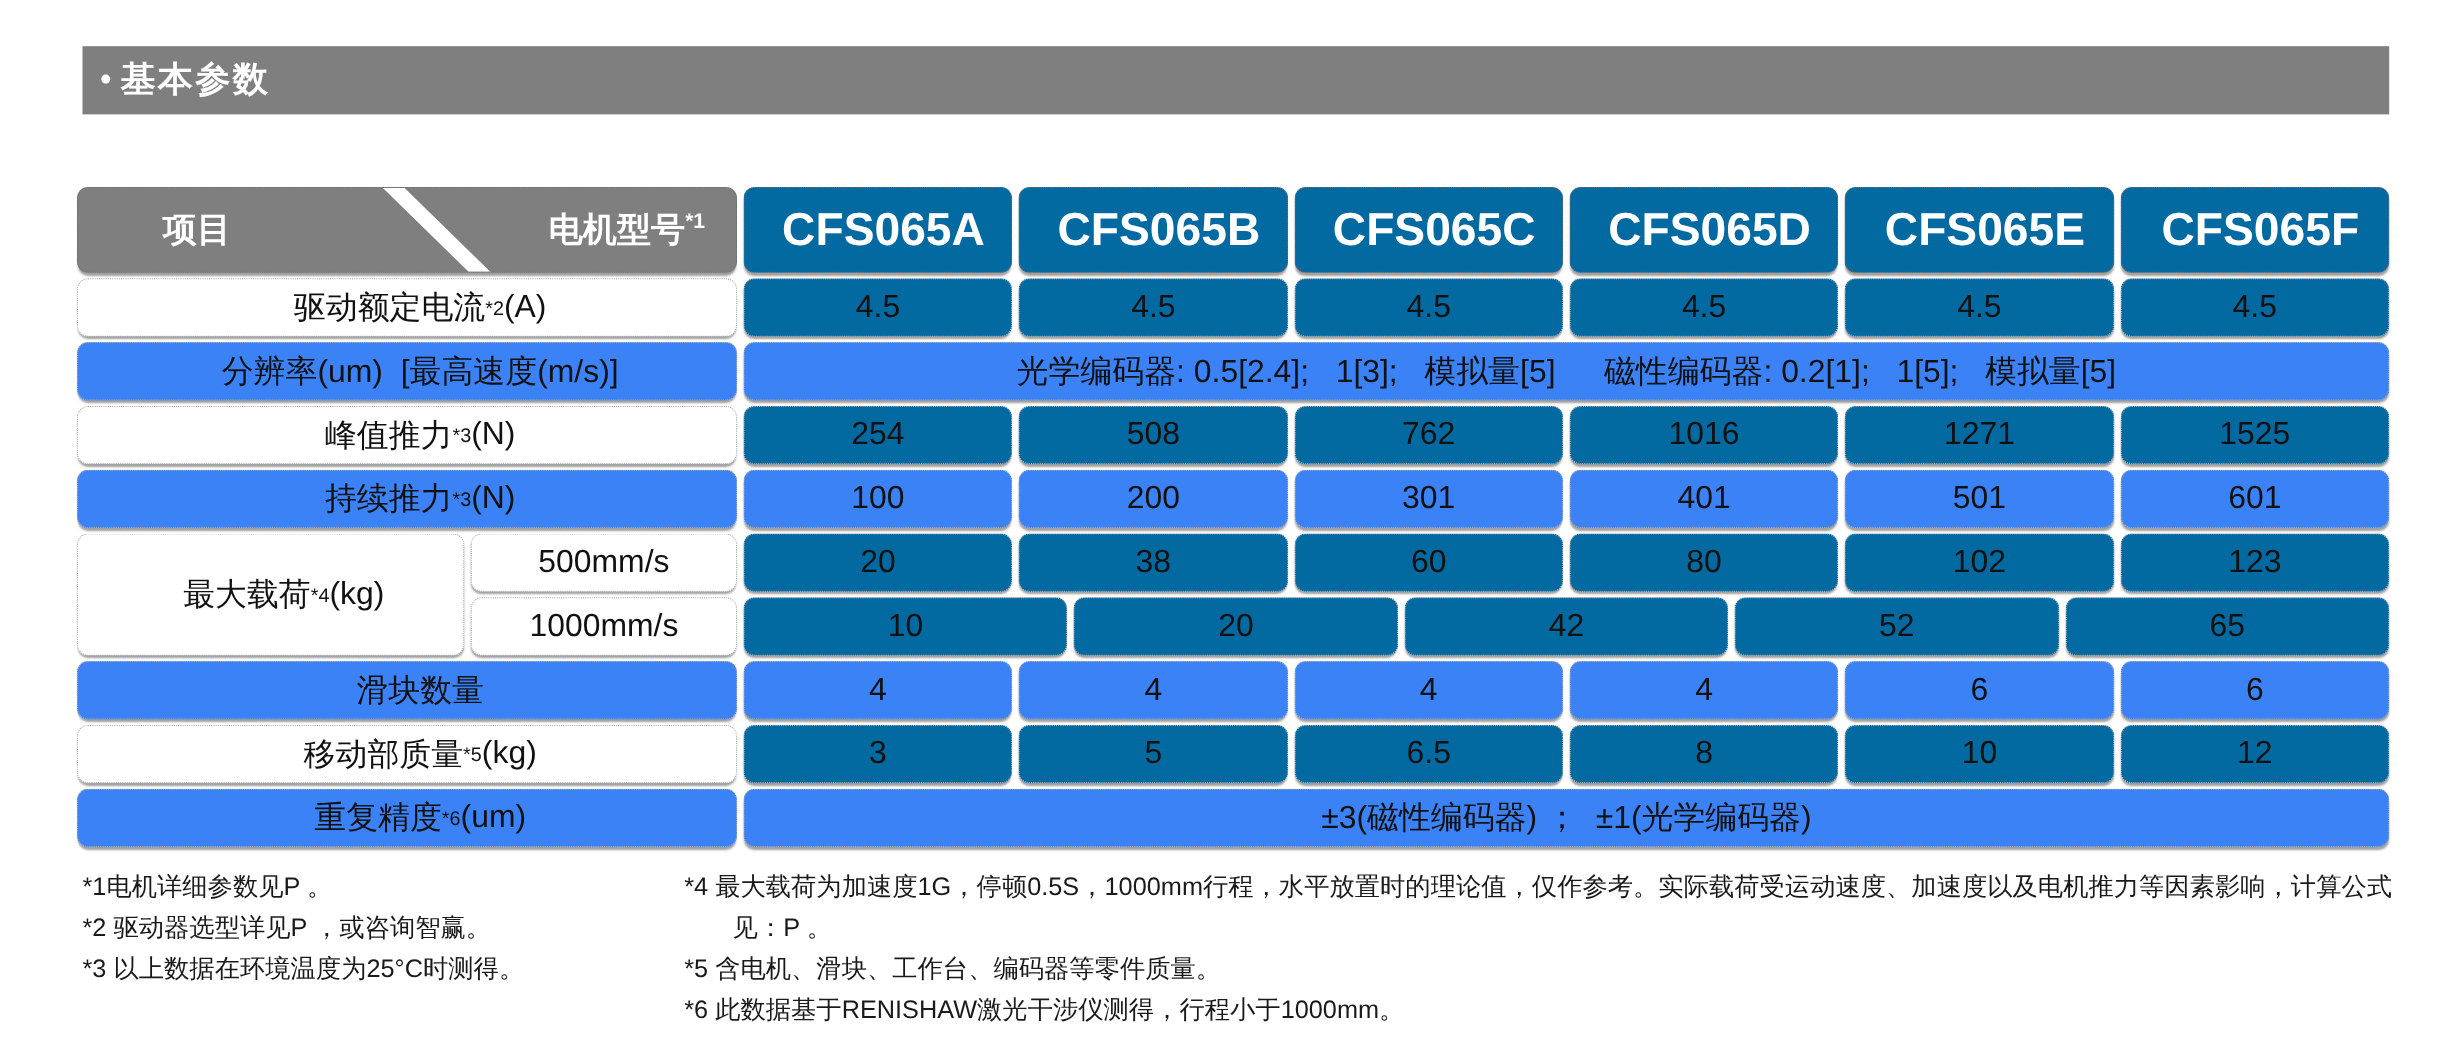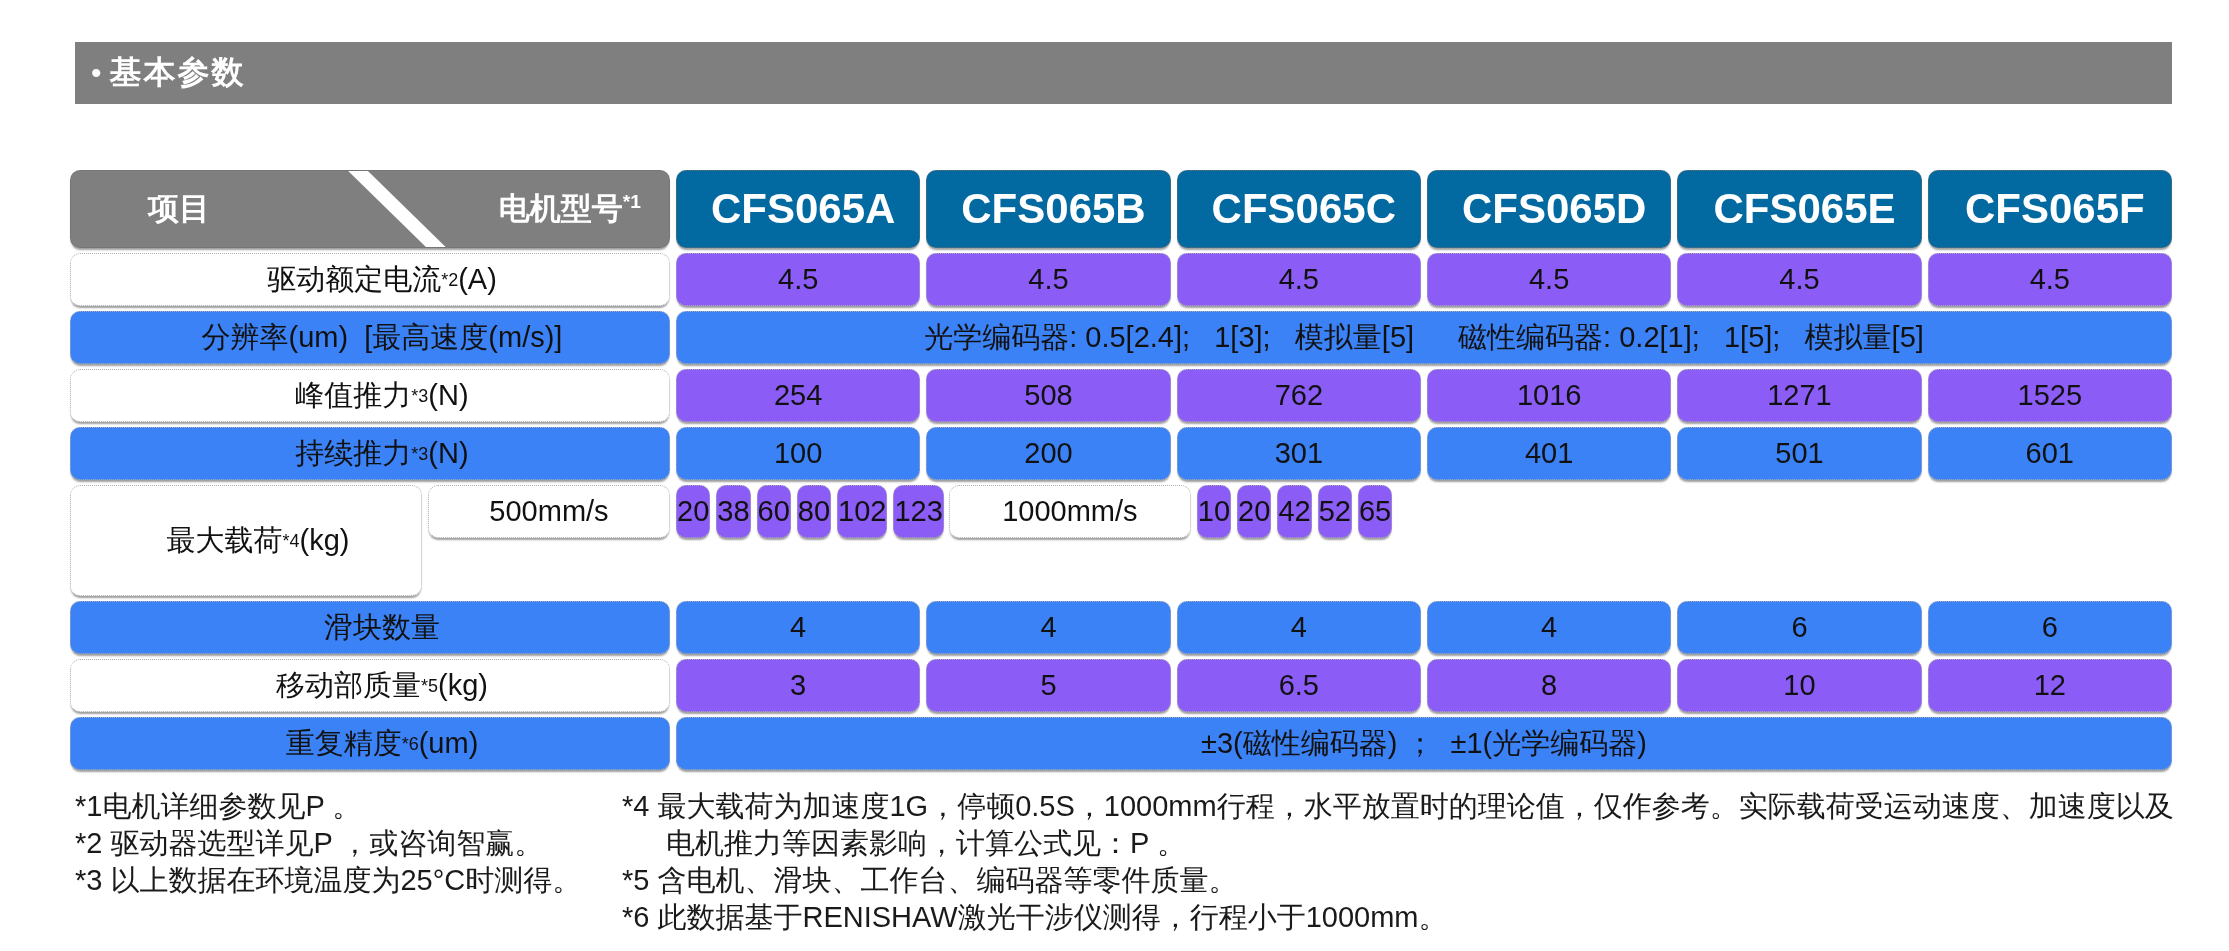--- a/index.html
+++ b/index.html
@@ -12,42 +12,42 @@
   .title-bar .t{color:#fff;font-size:32px;font-weight:bold;letter-spacing:2px;}
 
   
   .table{position:absolute;left:70px;top:170px;width:2102px;display:flex;flex-direction:column;gap:5px;}
   .row{display:flex;gap:6px;height:53px;}
   .row.header-row{height:78px;}
   .cell{box-sizing:border-box;border-radius:10px;display:flex;align-items:center;justify-content:center;
     font-size:29px;box-shadow:0 3px 2px -1px rgba(0,0,0,0.38);}
   .hdr{background:#0369a1;color:#fff;font-weight:bold;font-size:42px;flex:1;border:1px dotted #6e6e6e;padding-left:10px;}
   .lab{flex:0 0 600px;border:1px dotted #aeaeae;background:#fff;padding-left:24px;}
-  .val{flex:1;border:1px dotted #aeaeae;background:#8b5cf6;}
+  .val{flex:1;border:1px dotted #aeaeae;background:#0369a1;}
   .merged{flex:1;border:1px dotted #aeaeae;background:#fff;display:flex;align-items:center;justify-content:center;gap:44px;}
   .shade .lab,.shade .val,.shade .merged,.cell.shaded{background:#3b82f6;}
   sup{font-size:0.62em;vertical-align:super;line-height:0;}
   .pre{white-space:pre;}
 
   
   .corner{flex:0 0 600px;position:relative;background:#7f7f7f;color:#fff;font-weight:bold;font-size:31px;
     border:1px dotted #6e6e6e;overflow:hidden;}
   .corner svg{position:absolute;left:0;top:0;width:100%;height:100%;}
   .corner .c-item{position:absolute;left:77px;top:50%;transform:translateY(-50%);}
   .corner .c-motor{position:absolute;right:28px;top:50%;transform:translateY(-50%);}
 
   
   .mlblock{display:flex;gap:6px;height:111px;}
   .mllabel{flex:0 0 352px;}
-  .mlright{flex:1;display:flex;flex-direction:row;gap:5px;}
+  .mlright{flex:1;display:flex;flex-direction:column;gap:5px;}
   .subrow{display:flex;gap:6px;height:53px;}
   .sublab{flex:0 0 242px;border:1px dotted #aeaeae;background:#fff;}
 
   
-  .fn{position:absolute;top:788px;font-size:29px;line-height:37px;color:#1a1a1a;}
+  .fn{position:absolute;top:788px;font-size:23px;line-height:37px;color:#1a1a1a;}
   .fn-left{left:75px;width:520px;}
   .fn-right{left:622px;width:1560px;}
   .fn div{padding-left:44px;text-indent:-44px;}
 </style>
 </head>
 <body>
 
 <div class="page">
 
   <div class="title-bar">

